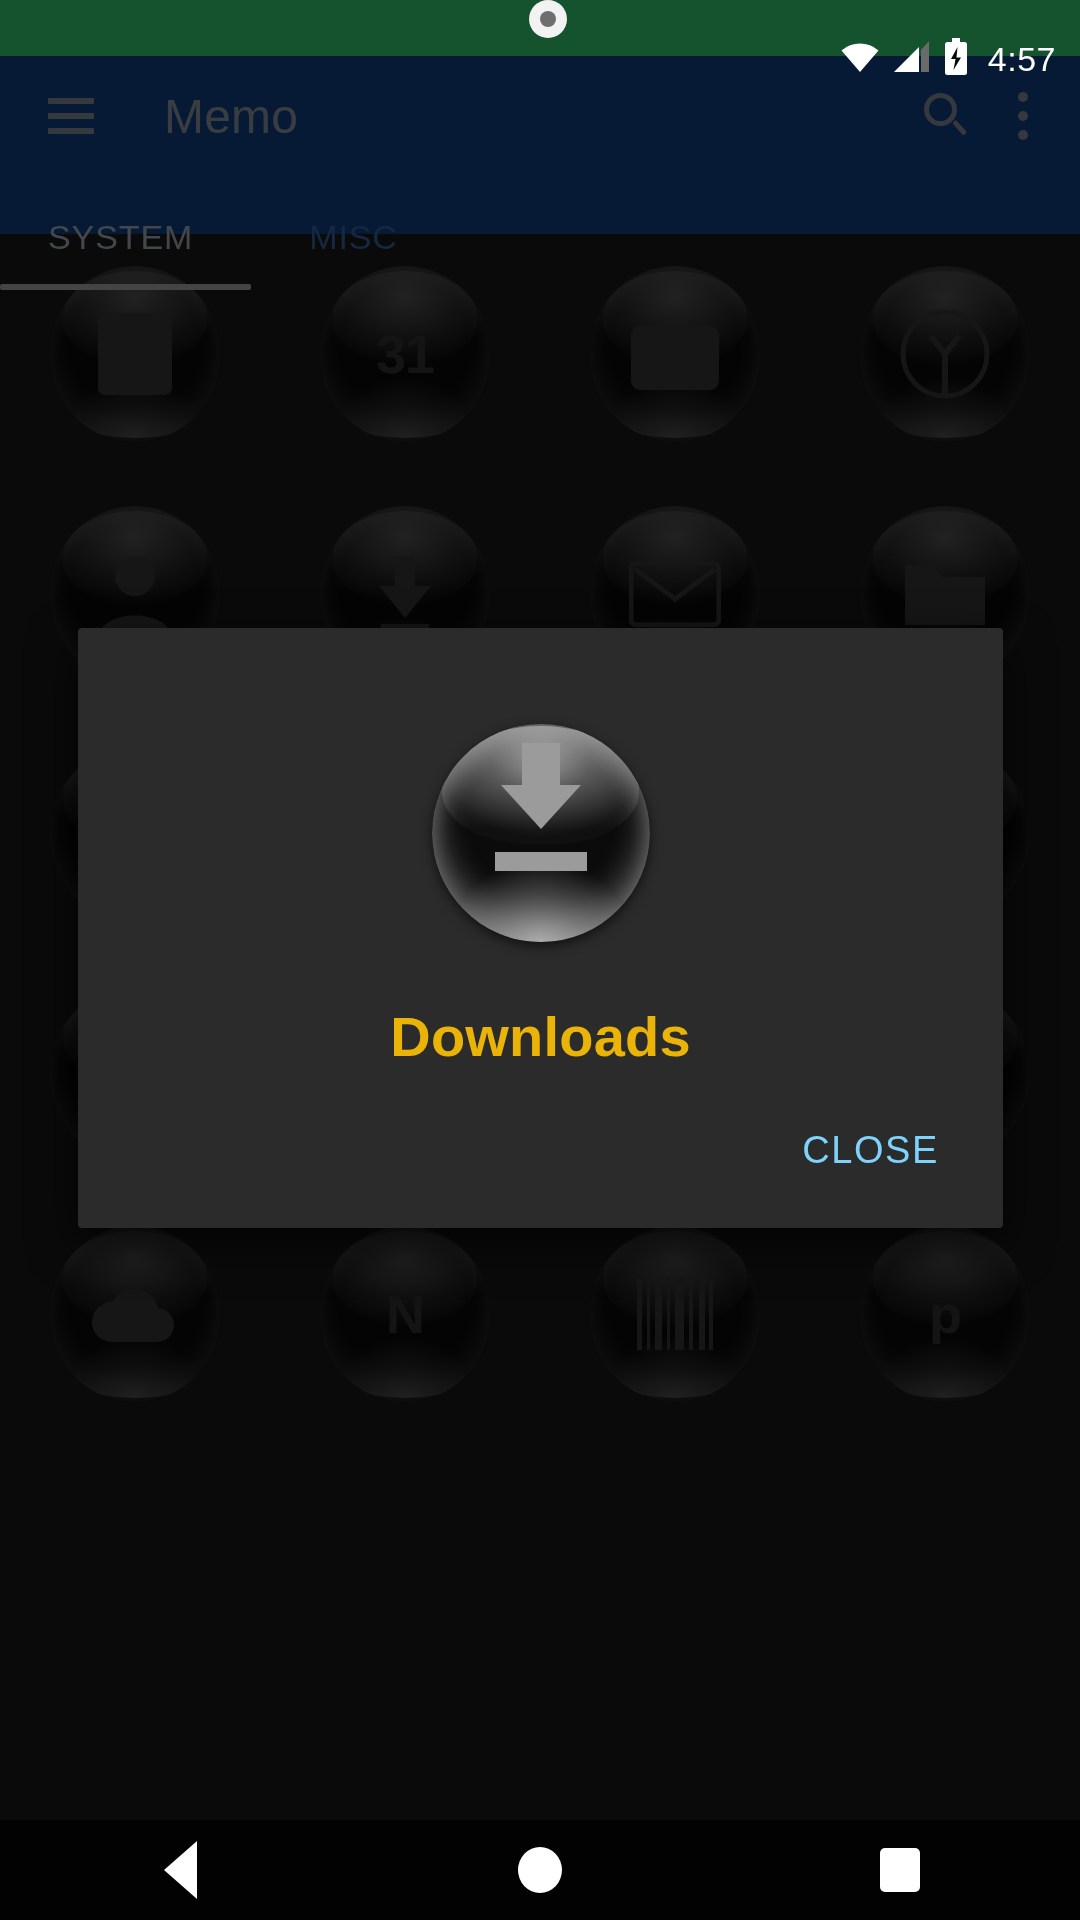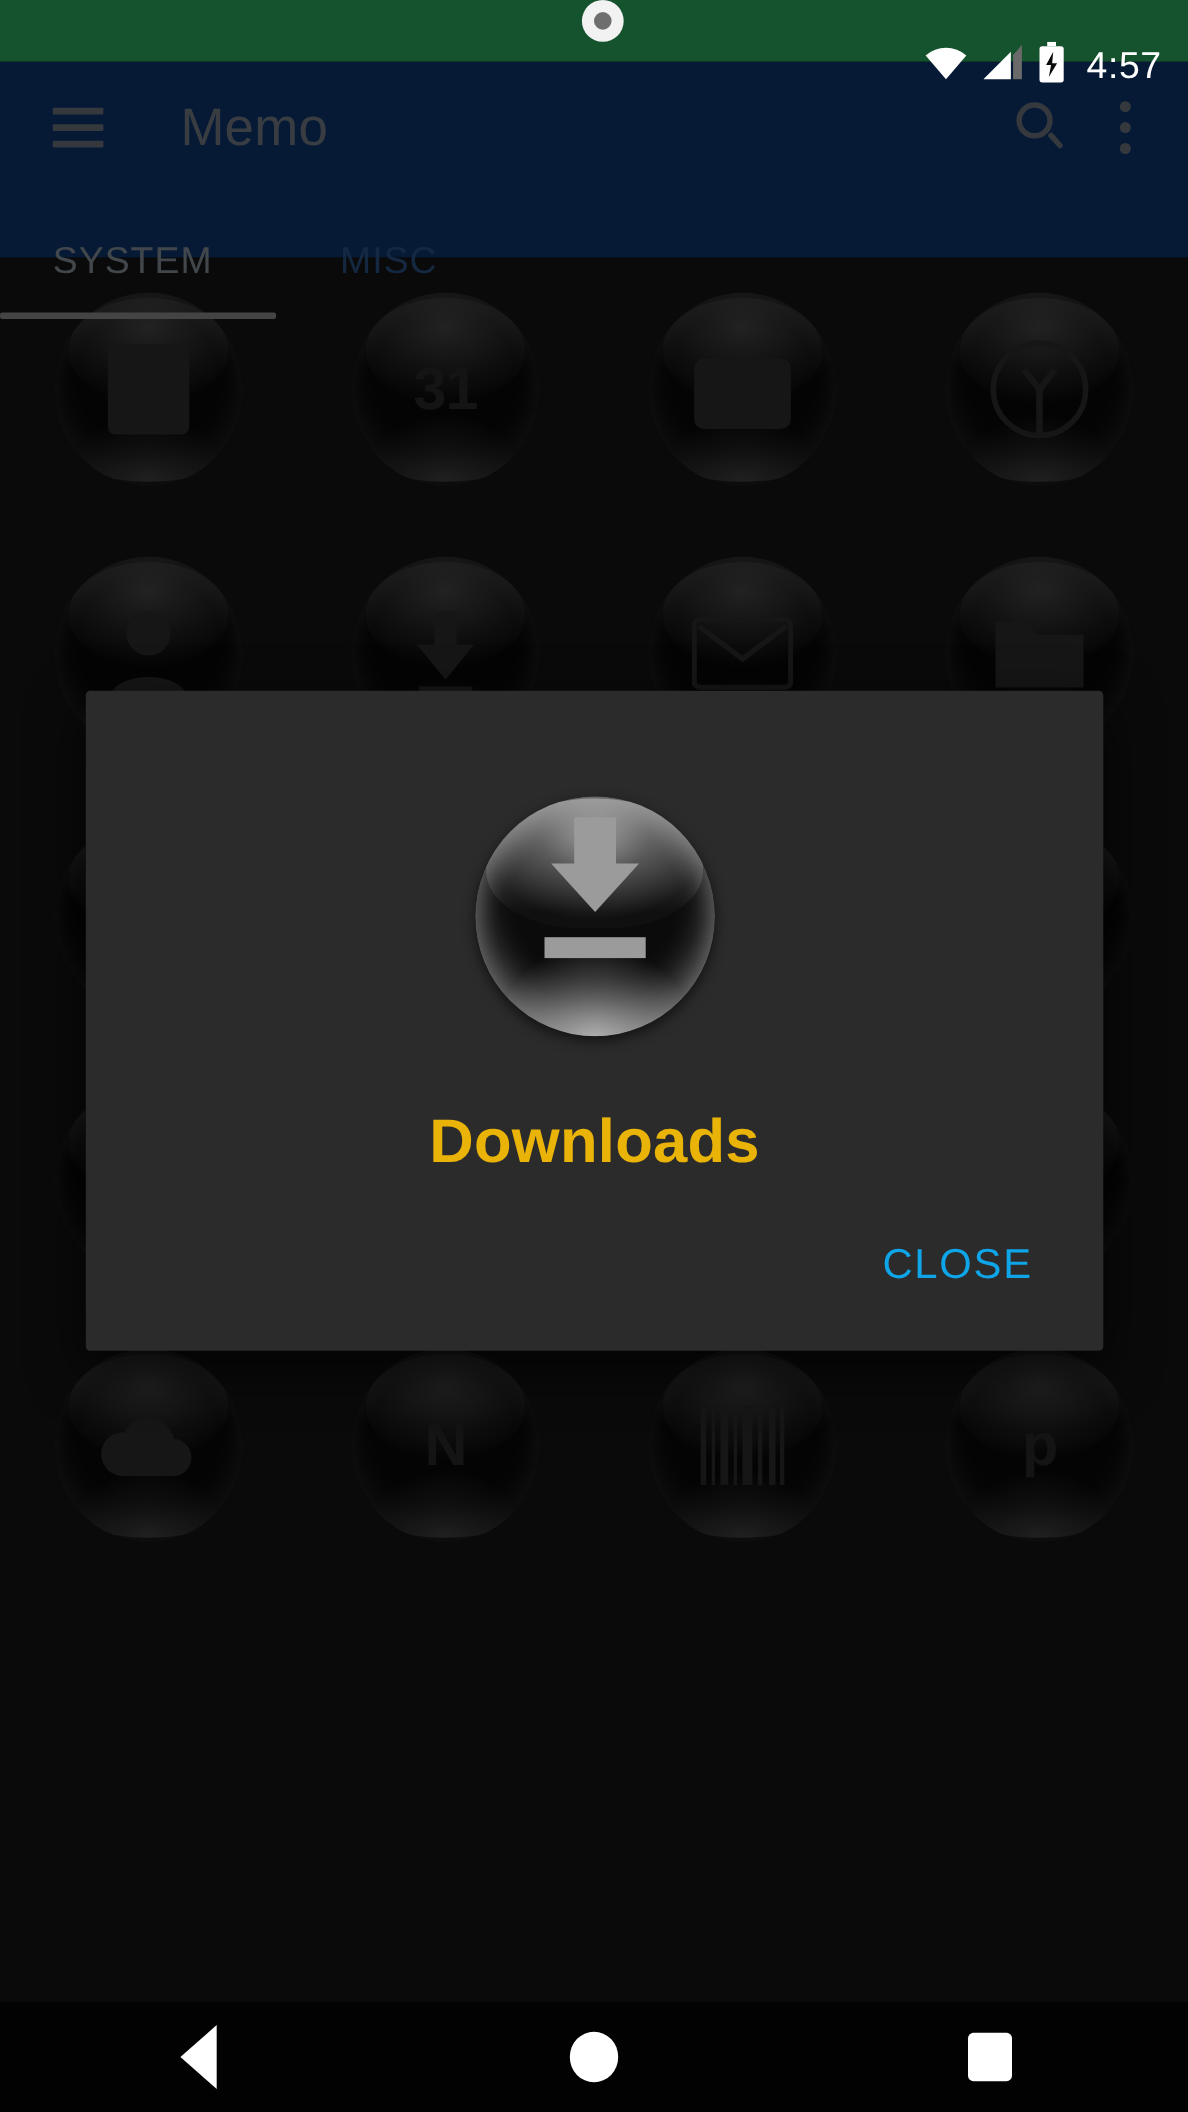--- a/index.html
+++ b/index.html
@@ -117,21 +117,21 @@
   }
   .dl-glyph { position:relative; z-index:3; display:flex; flex-direction:column; align-items:center; gap:13px; }
   .dl-arrow {
     width:0; height:0; position:relative;
   }
   .dl-arrow .shaft { position:absolute; left:-19px; top:-52px; width:38px; height:44px; background:#9b9b9b; }
   .dl-arrow .head { position:absolute; left:-40px; top:-10px; width:0; height:0; border-left:40px solid transparent; border-right:40px solid transparent; border-top:44px solid #9b9b9b; }
   .dl-bar { width:92px; height:19px; background:#9b9b9b; margin-top:44px; }
   #dlg-title { margin-top:62px; color:#eab308; font-size:56px; font-weight:700; letter-spacing:0.2px; }
   #dlg-actions { margin-top:auto; width:100%; display:flex; justify-content:flex-end; padding:0 58px 44px 0; }
-  #close-btn { background:none; border:none; color:#0ea5e9; font-size:38px; font-weight:500; letter-spacing:1.6px; cursor:pointer; font-family:inherit; padding:12px 6px; }
+  #close-btn { background:none; border:none; color:#7dd3fc; font-size:38px; font-weight:500; letter-spacing:1.6px; cursor:pointer; font-family:inherit; padding:12px 6px; }
 
   
   #navbar {
     position:absolute; left:0; bottom:0; width:1080px; height:100px;
     background:rgba(0,0,0,0.78); z-index:70;
     display:flex; align-items:center; justify-content:space-around;
   }
   .nav-btn { width:150px; height:100px; display:flex; align-items:center; justify-content:center; }
   .nav-back { width:0; height:0; border-top:29px solid transparent; border-bottom:29px solid transparent; border-right:33px solid #ffffff; }
   .nav-home { width:44px; height:46px; border-radius:50%; background:#ffffff; }

